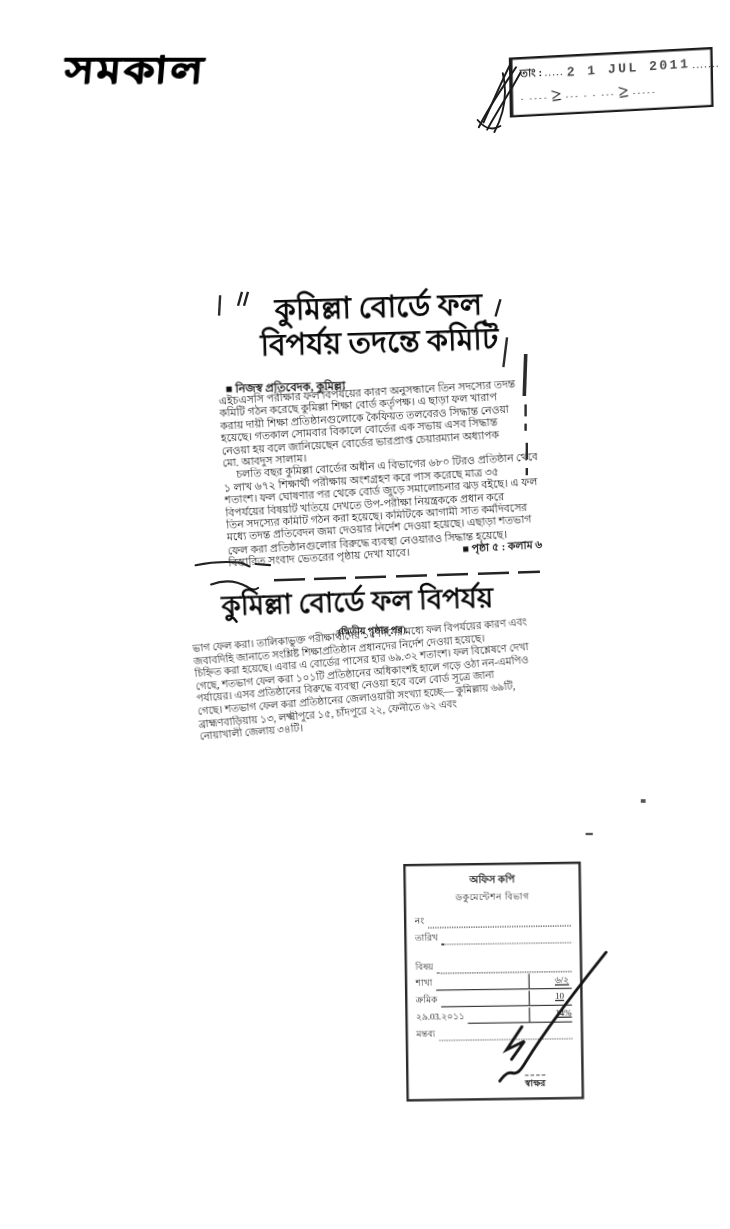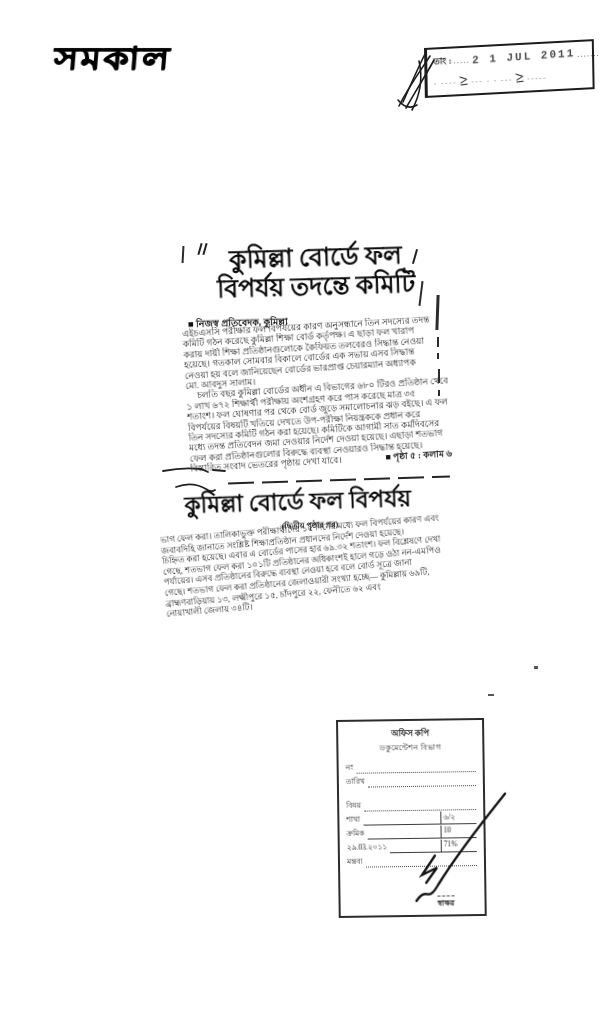--- a/index.html
+++ b/index.html
@@ -105,21 +105,21 @@
   }
   .fs-h1{text-align:center;font-weight:bold;font-size:8.5px;}
   .fs-h2{text-align:center;font-size:7.5px;margin-top:1px;letter-spacing:.5px;}
   .fs-rows{margin-top:5px;}
   .fs-row{display:flex;align-items:flex-end;height:14px;}
   .fs-label{white-space:nowrap;margin-right:3px;}
   .fs-leader{flex:1;border-bottom:1px dotted #444;height:9px;}
   .fs-cellrow .fs-leader{border-bottom:1px solid #3a3a3a;}
   .fs-cell{
     width:36px;height:13px;border-left:1.5px solid #333;border-bottom:1px solid #3a3a3a;
-    box-sizing:border-box;padding-left:2px;white-space:nowrap;
+    box-sizing:border-box;padding-left:21px;white-space:nowrap;text-decoration:underline;
   }
   .fs-sign{
     position:absolute;right:30px;bottom:5px;
     font-size:7.5px;font-weight:bold;border-top:1px dashed #444;padding-top:1px;
   }
   .fs-check{position:absolute;right:-30px;bottom:4px;overflow:visible;}
 </style>
 </head>
 <body>
 
@@ -247,21 +247,21 @@
       <span class="fs-cell">৬/২</span>
     </div>
     <div class="fs-row fs-cellrow">
       <span class="fs-label">ক্রমিক</span>
       <span class="fs-leader"></span>
       <span class="fs-cell">10</span>
     </div>
     <div class="fs-row fs-cellrow">
       <span class="fs-label">২৯.03.২০১১</span>
       <span class="fs-leader"></span>
-      <span class="fs-cell">71%</span>
+      <span class="fs-cell">14%</span>
     </div>
     <div class="fs-row">
       <span class="fs-label">মন্তব্য</span>
       <span class="fs-leader"></span>
     </div>
   </div>
 
   <div class="fs-sign">স্বাক্ষর</div>
 
   <svg class="fs-check" width="118" height="128" viewBox="0 0 118 128">

